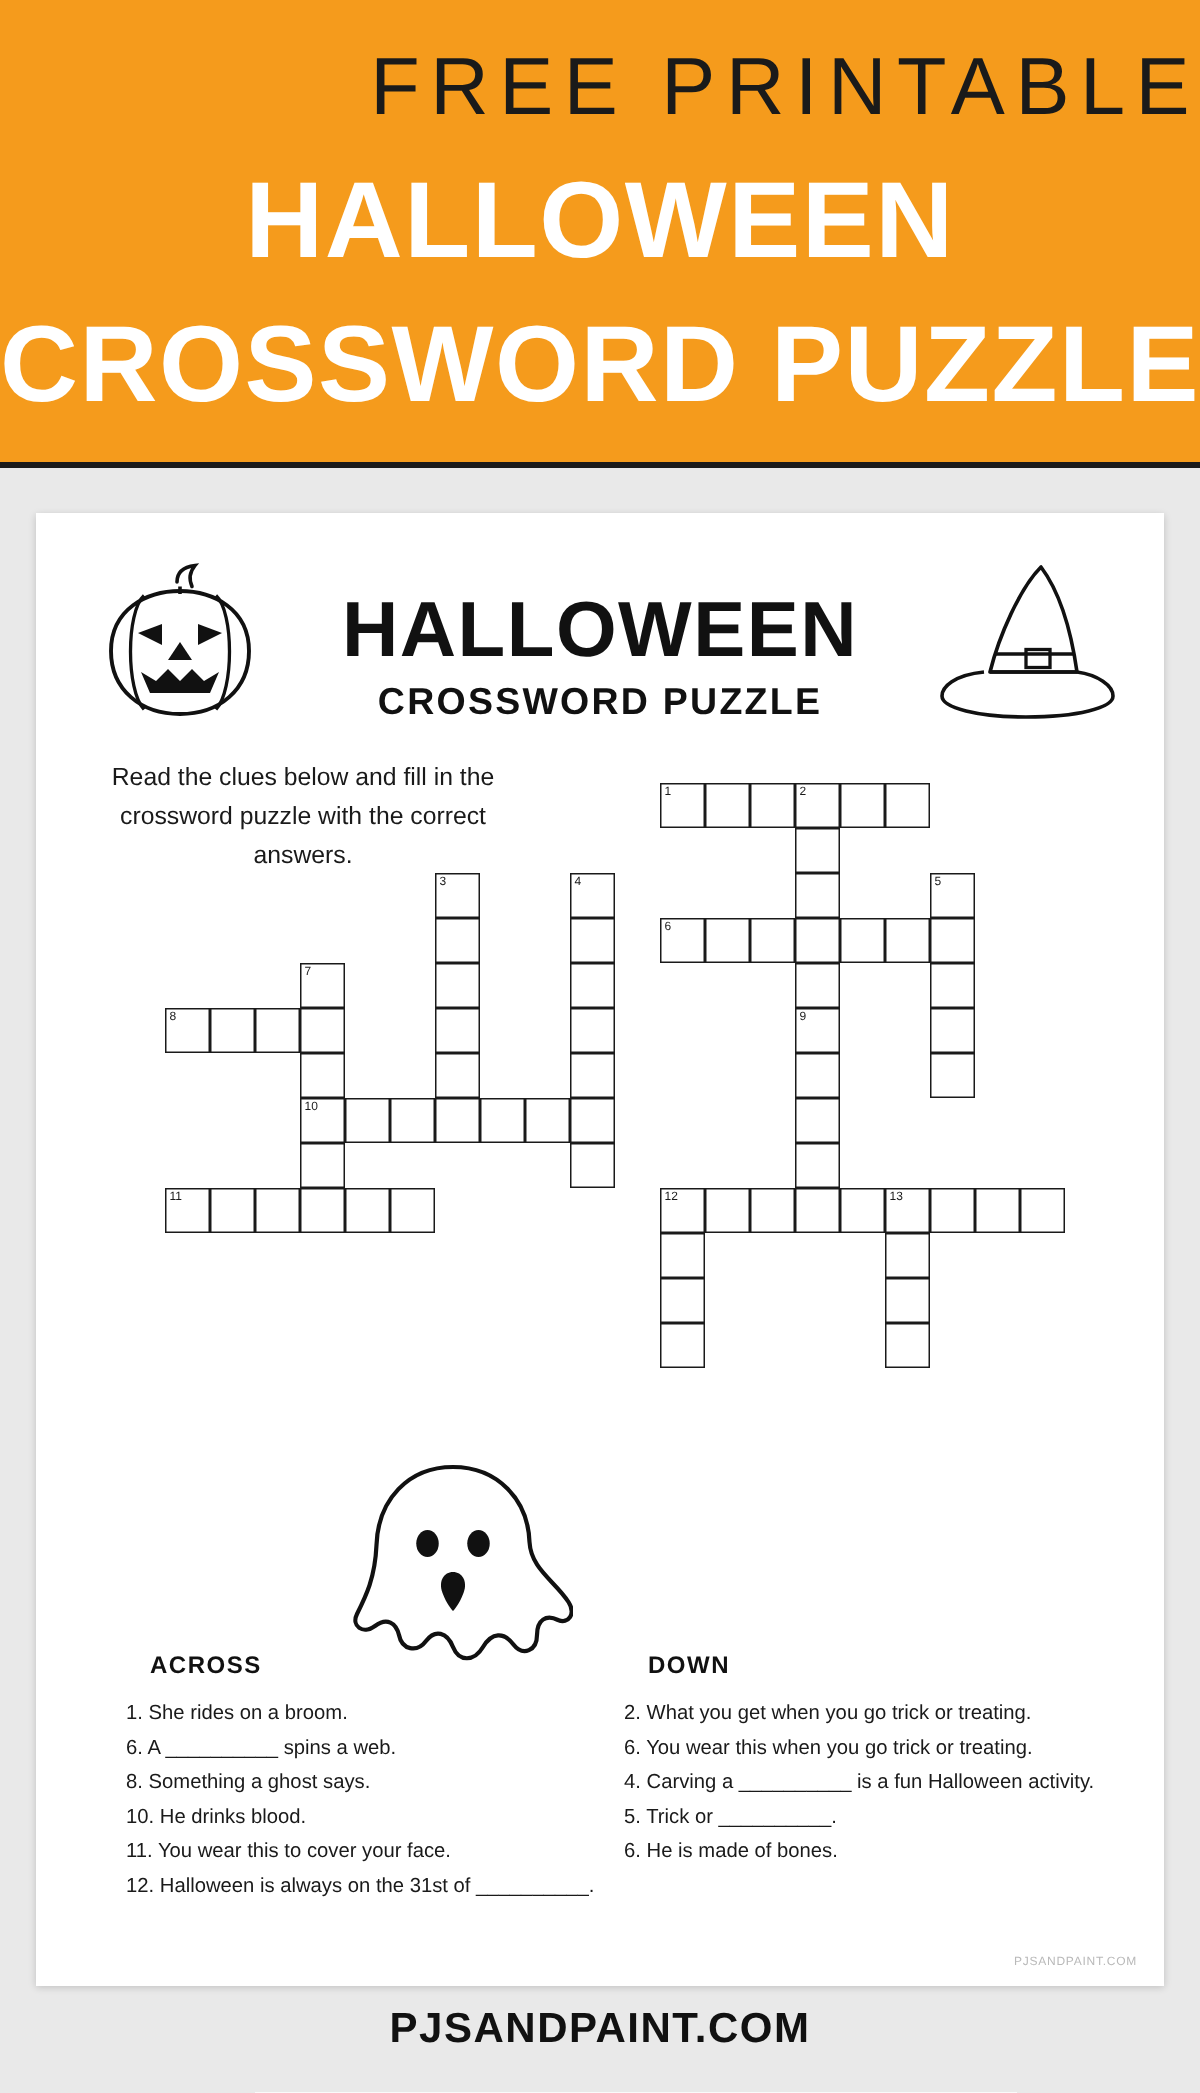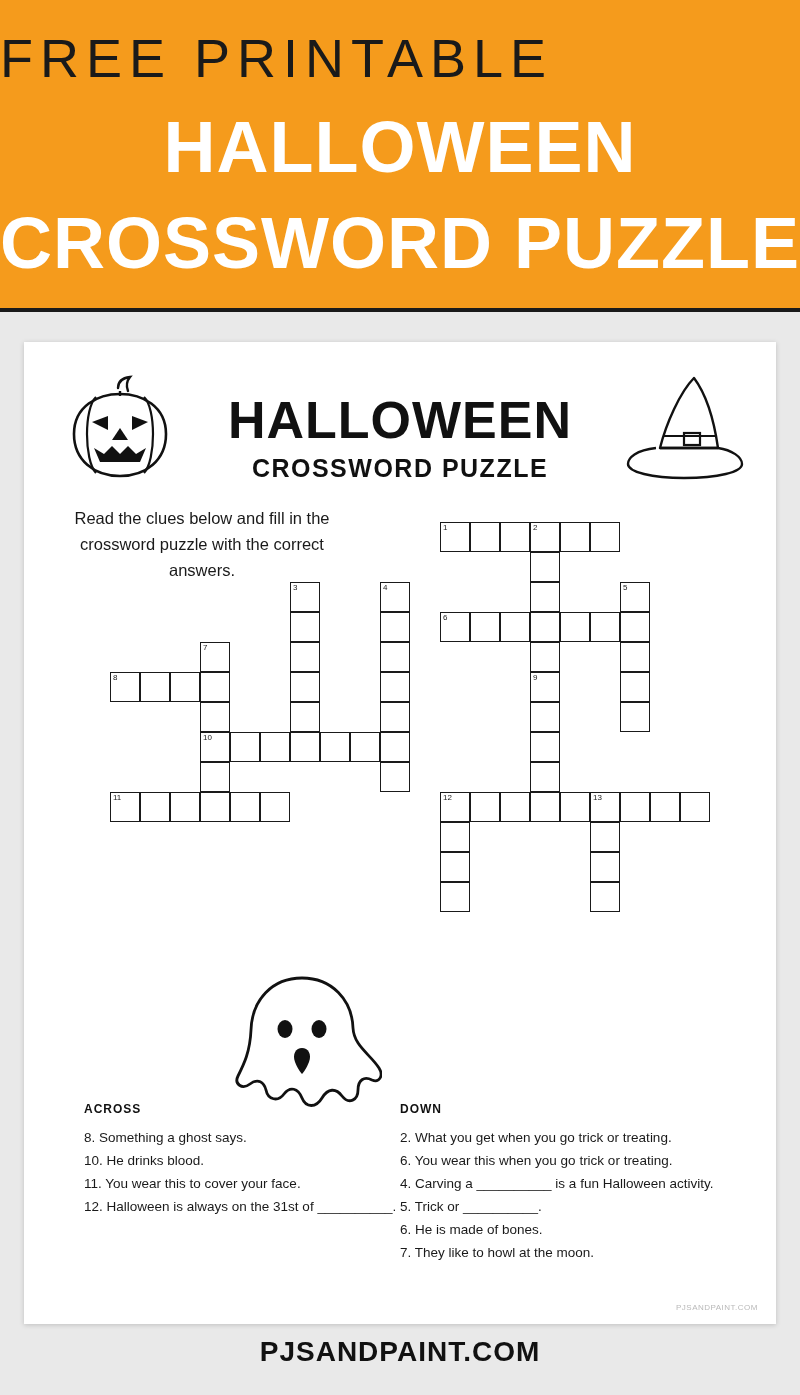--- a/index.html
+++ b/index.html
@@ -28,21 +28,21 @@
     position: absolute;
     left: 0; top: 308px;
     width: 800px;
     height: 4px;
     background: #1a1a1a;
   }
   .banner-free {
     position: absolute;
     left: 0; top: 26px;
     width: 800px;
-    text-align: left;
+    text-align: right;
     font-family: "Liberation Sans", sans-serif;
     font-size: 54px;
     font-weight: 400;
     letter-spacing: 7px;
     color: #1a1a1a;
     line-height: 64px;
   }
   .banner-l2 {
     position: absolute;
     left: 0; top: 104px;
@@ -161,27 +161,28 @@
     color: #1a1a1a;
     line-height: 10px;
   }
 
   
   .clue-col {
     position: absolute;
     font-family: "Liberation Sans", sans-serif;
   }
   .clue-col.across { left: 60px; top: 760px; width: 330px; }
-  .clue-col.down   { left: 376px; top: 760px; width: 330px; }
+  .clue-col.down   { left: 392px; top: 760px; width: 330px; }
   .clue-head {
-    font-size: 12px;
+    font-size: 16px;
     font-weight: bold;
     letter-spacing: 1px;
     color: #111;
     margin-bottom: 10px;
+    margin-left: 16px;
   }
   .clue-item {
     font-size: 13.5px;
     line-height: 23px;
     color: #1a1a1a;
   }
 
   .watermark {
     position: absolute;
     right: 18px; bottom: 12px;
@@ -353,32 +354,33 @@
                C136 108 142 104 150 108 C157 111 162 104 157 96 C148 82 132 74 131 56
                C130 28 110 6 80 6 Z" fill="#ffffff" stroke="#111" stroke-width="2.8" stroke-linejoin="round"></path>
       <ellipse cx="63" cy="57" rx="7.5" ry="9" fill="#111"></ellipse>
       <ellipse cx="97" cy="57" rx="7.5" ry="9" fill="#111"></ellipse>
       <path d="M80 76 C74 76 70 82 73 90 C76 98 80 102 80 102 C80 102 84 98 87 90 C90 82 86 76 80 76 Z" fill="#111"></path>
     </svg>
   </div>
 
   <div class="clue-col across">
     <div class="clue-head">ACROSS</div>
+    <div class="clue-item">1. She rides on a broom.</div>
+    <div class="clue-item">6. A __________ spins a web.</div>
     <div class="clue-item">8. Something a ghost says.</div>
     <div class="clue-item">10. He drinks blood.</div>
     <div class="clue-item">11. You wear this to cover your face.</div>
     <div class="clue-item">12. Halloween is always on the 31st of __________.</div>
   </div>
 
   <div class="clue-col down">
     <div class="clue-head">DOWN</div>
     <div class="clue-item">2. What you get when you go trick or treating.</div>
     <div class="clue-item">6. You wear this when you go trick or treating.</div>
     <div class="clue-item">4. Carving a __________ is a fun Halloween activity.</div>
     <div class="clue-item">5. Trick or __________.</div>
     <div class="clue-item">6. He is made of bones.</div>
-    <div class="clue-item">7. They like to howl at the moon.</div>
   </div>
 
   <div class="watermark">PJSANDPAINT.COM</div>
 </div>
 
 <div class="footer">PJSANDPAINT.COM</div>
 
 </body></html>

